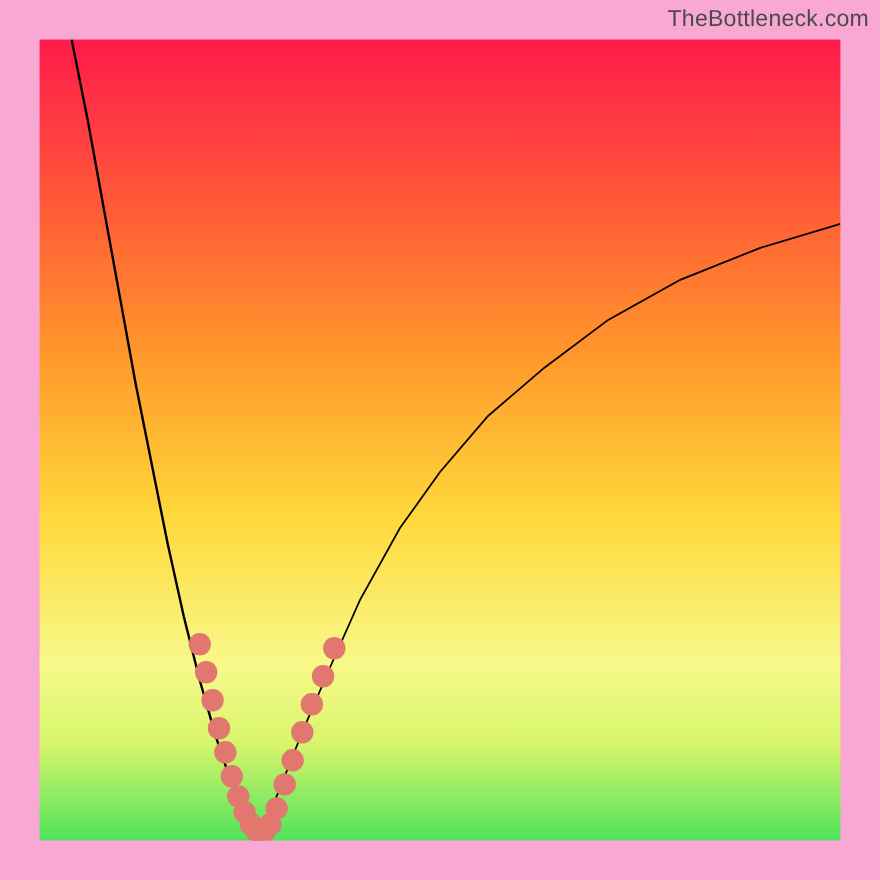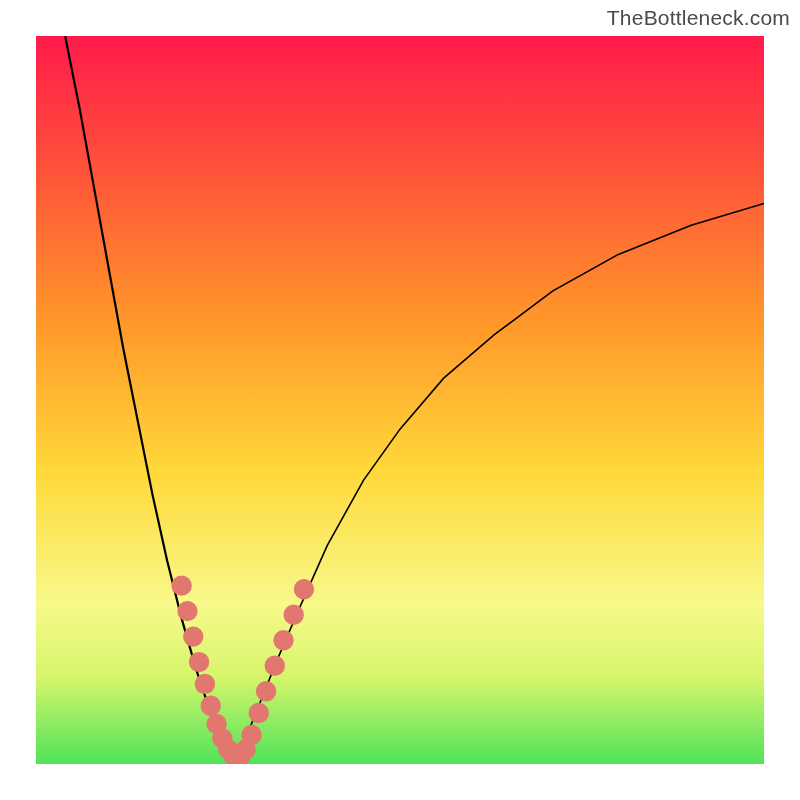--- a/index.html
+++ b/index.html
@@ -8,21 +8,21 @@
     width: 800px;
     height: 800px;
     overflow: hidden;
     background: #000;
     font-family: Arial, Helvetica, sans-serif;
   }
   .frame {
     position: relative;
     width: 800px;
     height: 800px;
-    background: #ffffff;
+    background: #f9a8d4;
   }
   .plot-area {
     position: absolute;
     left: 36px;
     top: 36px;
     width: 728px;
     height: 728px;
     
     background: linear-gradient(to bottom,
       #ff1a4b 0%,

